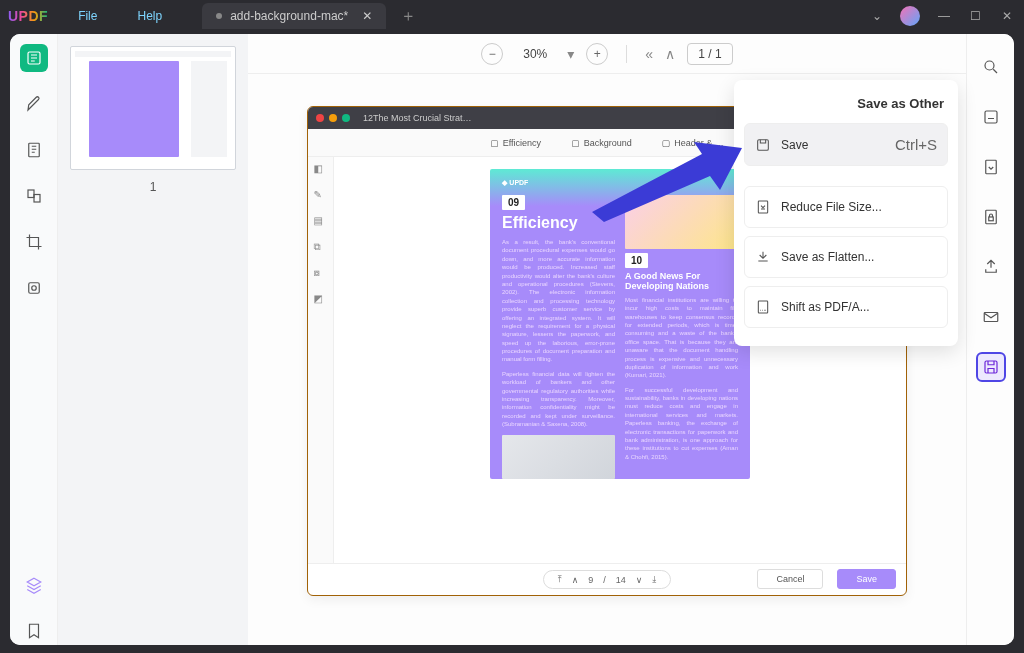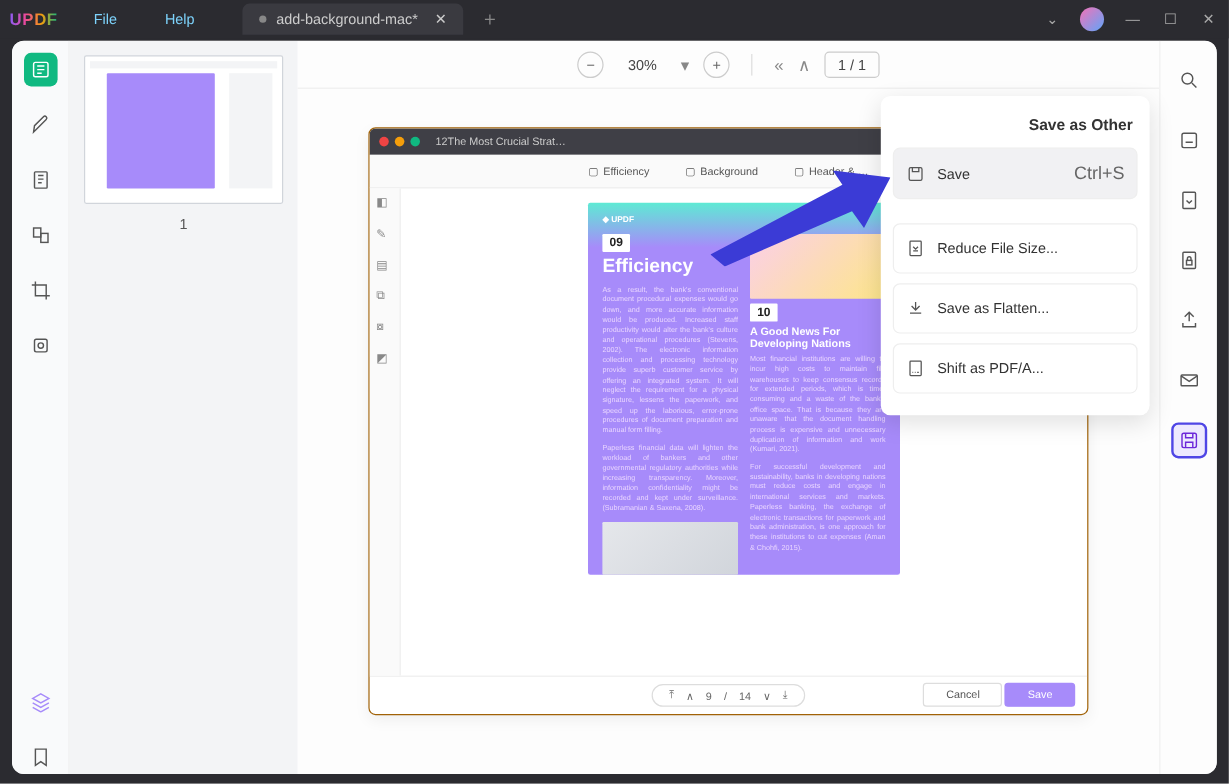--- a/index.html
+++ b/index.html
@@ -61,21 +61,21 @@
   .doc-num-box { display:inline-block; background:#fff; color:#222; padding:2px 6px; font-weight:bold; font-size:10px; border-radius:1px;}
   .doc-h { font-size: 16px; font-weight: bold; margin: 4px 0 6px; color:#fff;}
   .doc-h2 { font-size: 9px; font-weight: bold; margin: 4px 0 4px; color:#fff; line-height:1.1;}
   .doc-p { color: #e9d5ff; line-height: 1.4; margin-bottom:6px; text-align:justify;}
   .doc-img { width:100%; height:54px; background:#ddd; border-radius:1px; margin-bottom:4px; background: linear-gradient(135deg,#fbcfe8,#fde68a);}
   .doc-img2 { width:100%; height:44px; background: linear-gradient(135deg,#e5e7eb,#d1d5db); border-radius:1px; margin-top:6px;}
   .add-text-label { position:absolute; right: -58px; top: 130px; font-size:10px; color:#555;}
   
   .ew-footer { height:32px; display:flex; align-items:center; justify-content:center; gap:10px; font-size:9px; color:#666; border-top:1px solid #eee;}
   .ew-footer .pager { border:1px solid #ddd; border-radius:10px; padding:3px 14px; display:flex; gap:10px; align-items:center;}
-  .ew-actions { position:absolute; bottom:6px; right:10px; display:flex; gap:2px;}
+  .ew-actions { position:absolute; bottom:6px; right:10px; display:flex; gap:14px;}
   .ew-btn { font-size:9px; padding:4px 18px; border-radius:3px; border:1px solid #ddd; background:#fff; cursor:pointer; color:#555;}
   .ew-btn.primary { background:#a78bfa; color:#fff; border-color:#a78bfa;}
   
   
   .iconbar-right { width: 48px; background: #fdfdfd; border-left: 1px solid #eee; display: flex; flex-direction: column; align-items: center; padding-top: 18px; gap: 20px;}
   .iconbar-right .ib { width: 30px; height: 30px; display: flex; align-items:center; justify-content:center; border-radius:6px; color:#555; cursor:pointer;}
   .iconbar-right .ib.selected { border: 2px solid #4f46e5; color:#6d28d9; background:#ede9fe;}
   .iconbar-right svg { width:18px; height:18px; stroke:currentColor; fill:none; stroke-width:1.6;}
   
   

